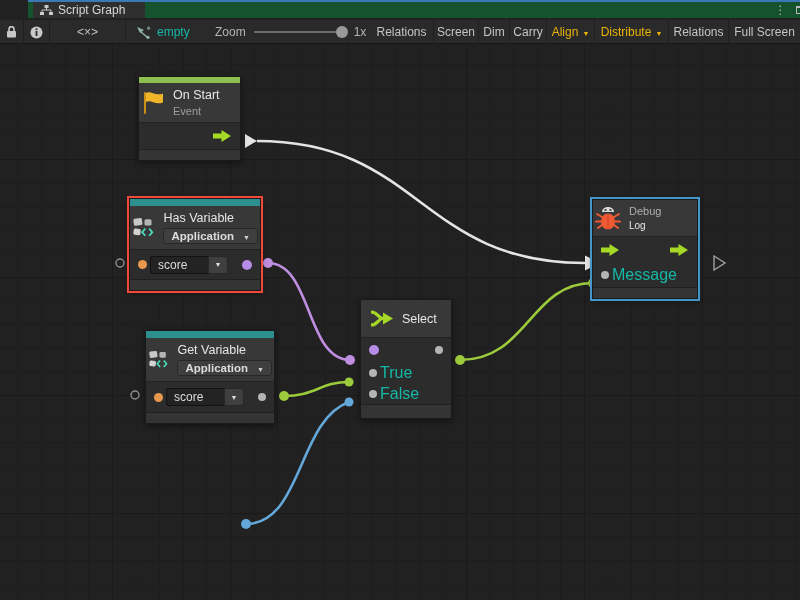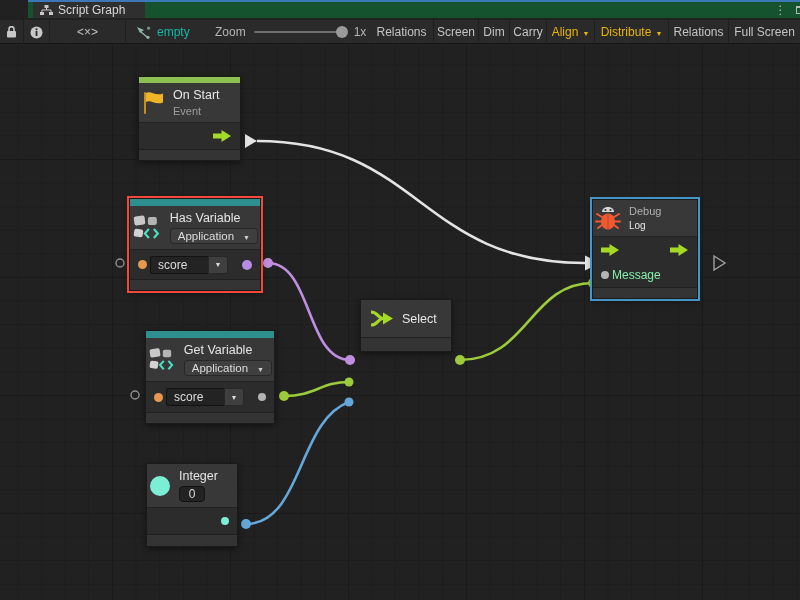--- a/index.html
+++ b/index.html
@@ -54,22 +54,22 @@
   .big { color:#e6e6e6; font-size:10px; }
   .rows { background:#2c2c2c; border-top:1px solid #222; }
   .prow { display:flex; align-items:center; gap:3px; padding:0 8px; }
   .ftr { height:11px; background:#343434; border-top:1px solid #202020; }
   .dot { border-radius:50%; flex:0 0 auto; }
   .dot.orange { width:9px; height:9px; background:#e8984c; }
   .dot.purple { width:10px; height:10px; background:#b78ce6; }
   .dot.gray   { width:8px; height:8px; background:#b4b4b4; }
   .dot.teal   { width:8px; height:8px; background:#7ceed6; }
   .spacer { flex:1; }
-  .plabel { color:#86efac; font-size:12px; }
-  .dropdown { display:inline-flex; align-items:center; gap:9px; background:#3f3f3f; border:1px solid #272727; border-radius:3px; padding:1px 7px; color:#dcdcdc; font-size:11.5px; }
+  .plabel { color:#14b8a6; font-size:16px; }
+  .dropdown { display:inline-flex; align-items:center; gap:9px; background:#3f3f3f; border:1px solid #272727; border-radius:3px; padding:1px 7px; color:#dcdcdc; font-size:11.5px;font-weight:bold; }
   .dropdown .dd-arrow { font-size:7px; color:#cfcfcf; margin:0; }
   .fieldgrp { display:flex; align-items:stretch; }
   .field { background:#232323; border:1px solid #121212; border-right:none; border-radius:3px 0 0 3px; color:#dcdcdc; font-size:12px; padding:1px 7px; width:58px; }
   .fieldbtn { width:20px; background:#3f3f3f; border:1px solid #272727; border-radius:0 3px 3px 0; display:flex; align-items:center; justify-content:center; font-size:7px; color:#dcdcdc; }
   .intfield { background:#232323; border:1px solid #121212; border-radius:4px; color:#dcdcdc; font-size:12px; padding:0 8px; width:26px; text-align:center; }
   .flowarrow { flex:0 0 auto; display:block; }
 </style>
 </head>
 <body>
 
@@ -274,20 +274,35 @@
     <div class="ftr"></div>
   </div>
 
   <div class="node" style="left:360px;top:299px;width:92px">
     <div class="hdr" style="padding:9px 9px">
       <svg width="24" height="19" viewBox="0 0 24 19">
         <path d="M1,3 C8,3 8,9.5 13,9.5 M1,16 C8,16 8,9.5 13,9.5" fill="none" stroke="#a5d926" stroke-width="3.2"></path>
         <polygon points="13,3.5 23,9.5 13,15.5" fill="#a5d926"></polygon>
       </svg>
       <span class="ttl">Select</span>
+    </div>
+    <div class="rows">
+      <div class="prow" style="height:24px">
+        <span class="dot purple"></span>
+        <span class="spacer"></span>
+        <span class="dot gray"></span>
+      </div>
+      <div class="prow" style="height:21px">
+        <span class="dot gray"></span>
+        <span class="plabel">True</span>
+      </div>
+      <div class="prow" style="height:21px">
+        <span class="dot gray"></span>
+        <span class="plabel">False</span>
+      </div>
     </div>
     <div class="ftr" style="height:14px"></div>
   </div>
 
   <div class="node sel-blue" style="left:592px;top:199px;width:106px">
     <div class="hdr">
       <svg width="26" height="25" viewBox="0 0 26 25">
         <path d="M7,6 C7,2.5 10,1 13,1 C16,1 19,2.5 19,6 Z" fill="#d8d8d8"></path>
         <circle cx="10.5" cy="4" r="1.1" fill="#333"></circle>
         <circle cx="15.5" cy="4" r="1.1" fill="#333"></circle>
@@ -318,32 +333,14 @@
         </svg>
       </div>
       <div class="prow" style="height:24px">
         <span class="dot gray"></span>
         <span class="plabel">Message</span>
       </div>
     </div>
     <div class="ftr"></div>
   </div>
 
-  <div class="node" style="left:146px;top:463px;width:92px">
-    <div class="hdr">
-      <svg width="22" height="22" viewBox="0 0 22 22">
-        <circle cx="11" cy="11" r="10" fill="#7ceed6"></circle>
-      </svg>
-      <div class="tcol">
-        <span class="ttl">Integer</span>
-        <span class="intfield">0</span>
-      </div>
-    </div>
-    <div class="rows">
-      <div class="prow" style="height:26px">
-        <span class="spacer"></span>
-        <span class="dot teal"></span>
-      </div>
-    </div>
-    <div class="ftr" style="height:12px"></div>
-  </div>
 
 </div>
 
 </body></html>

